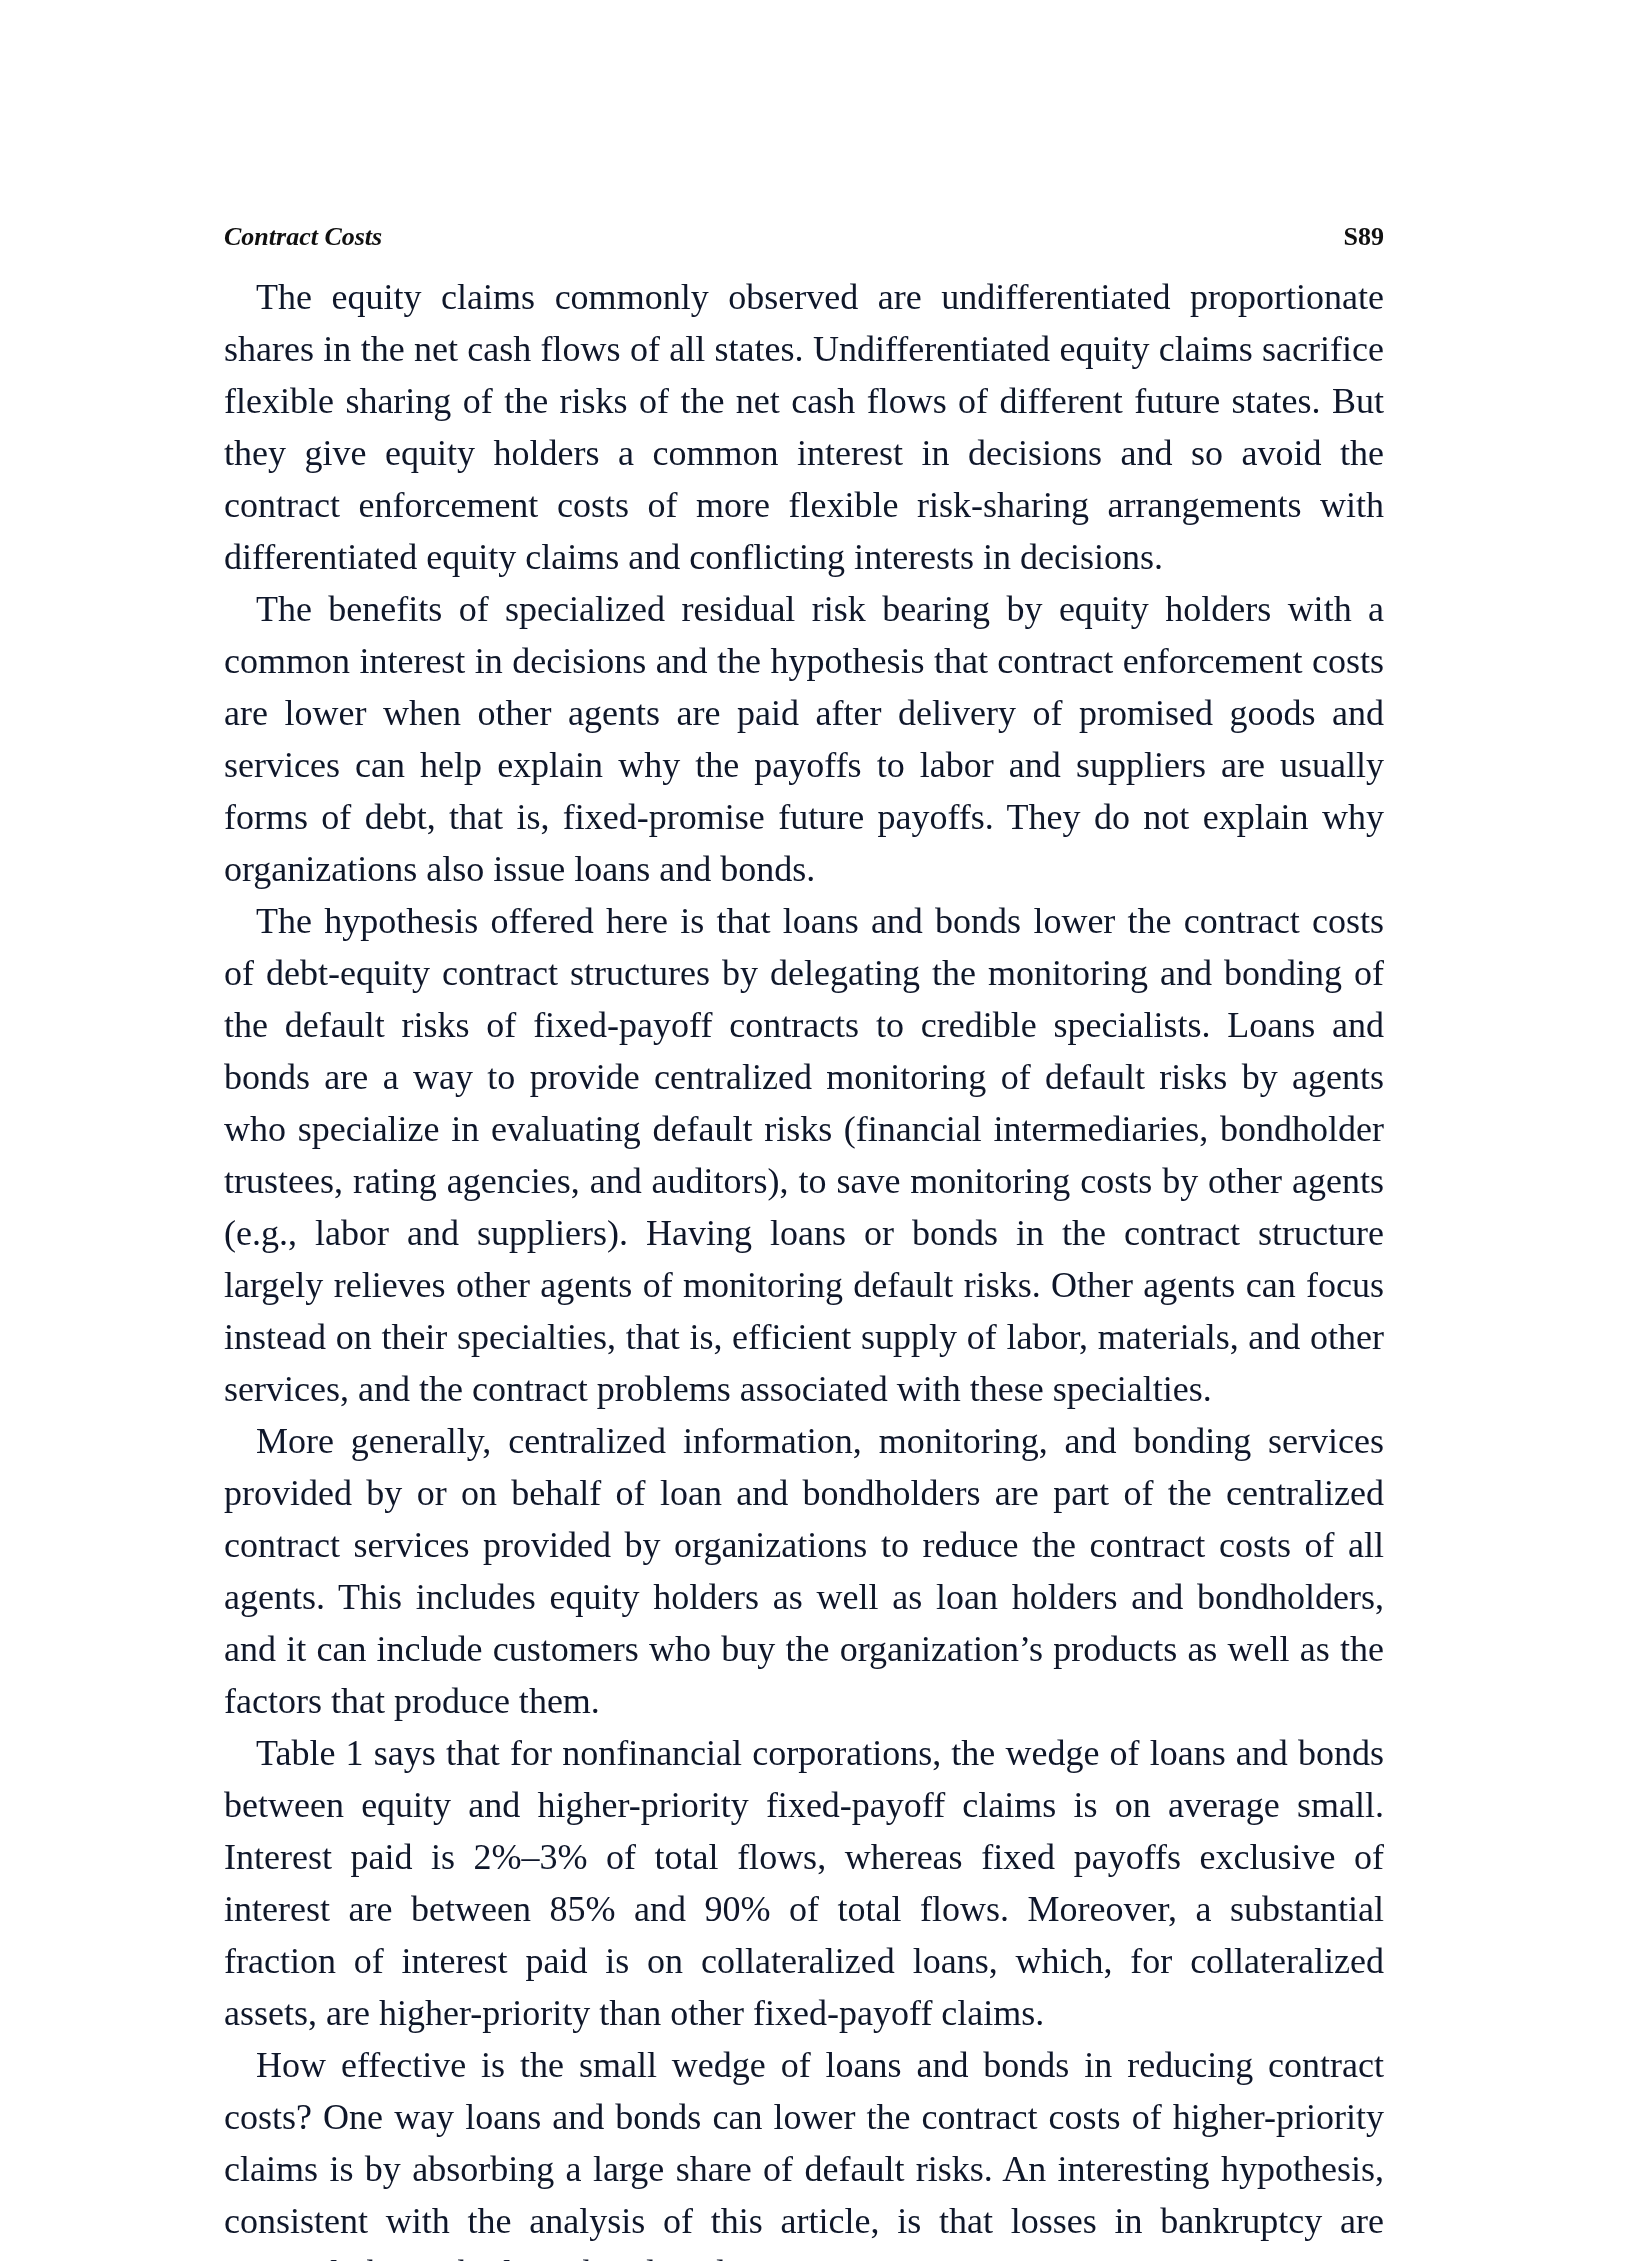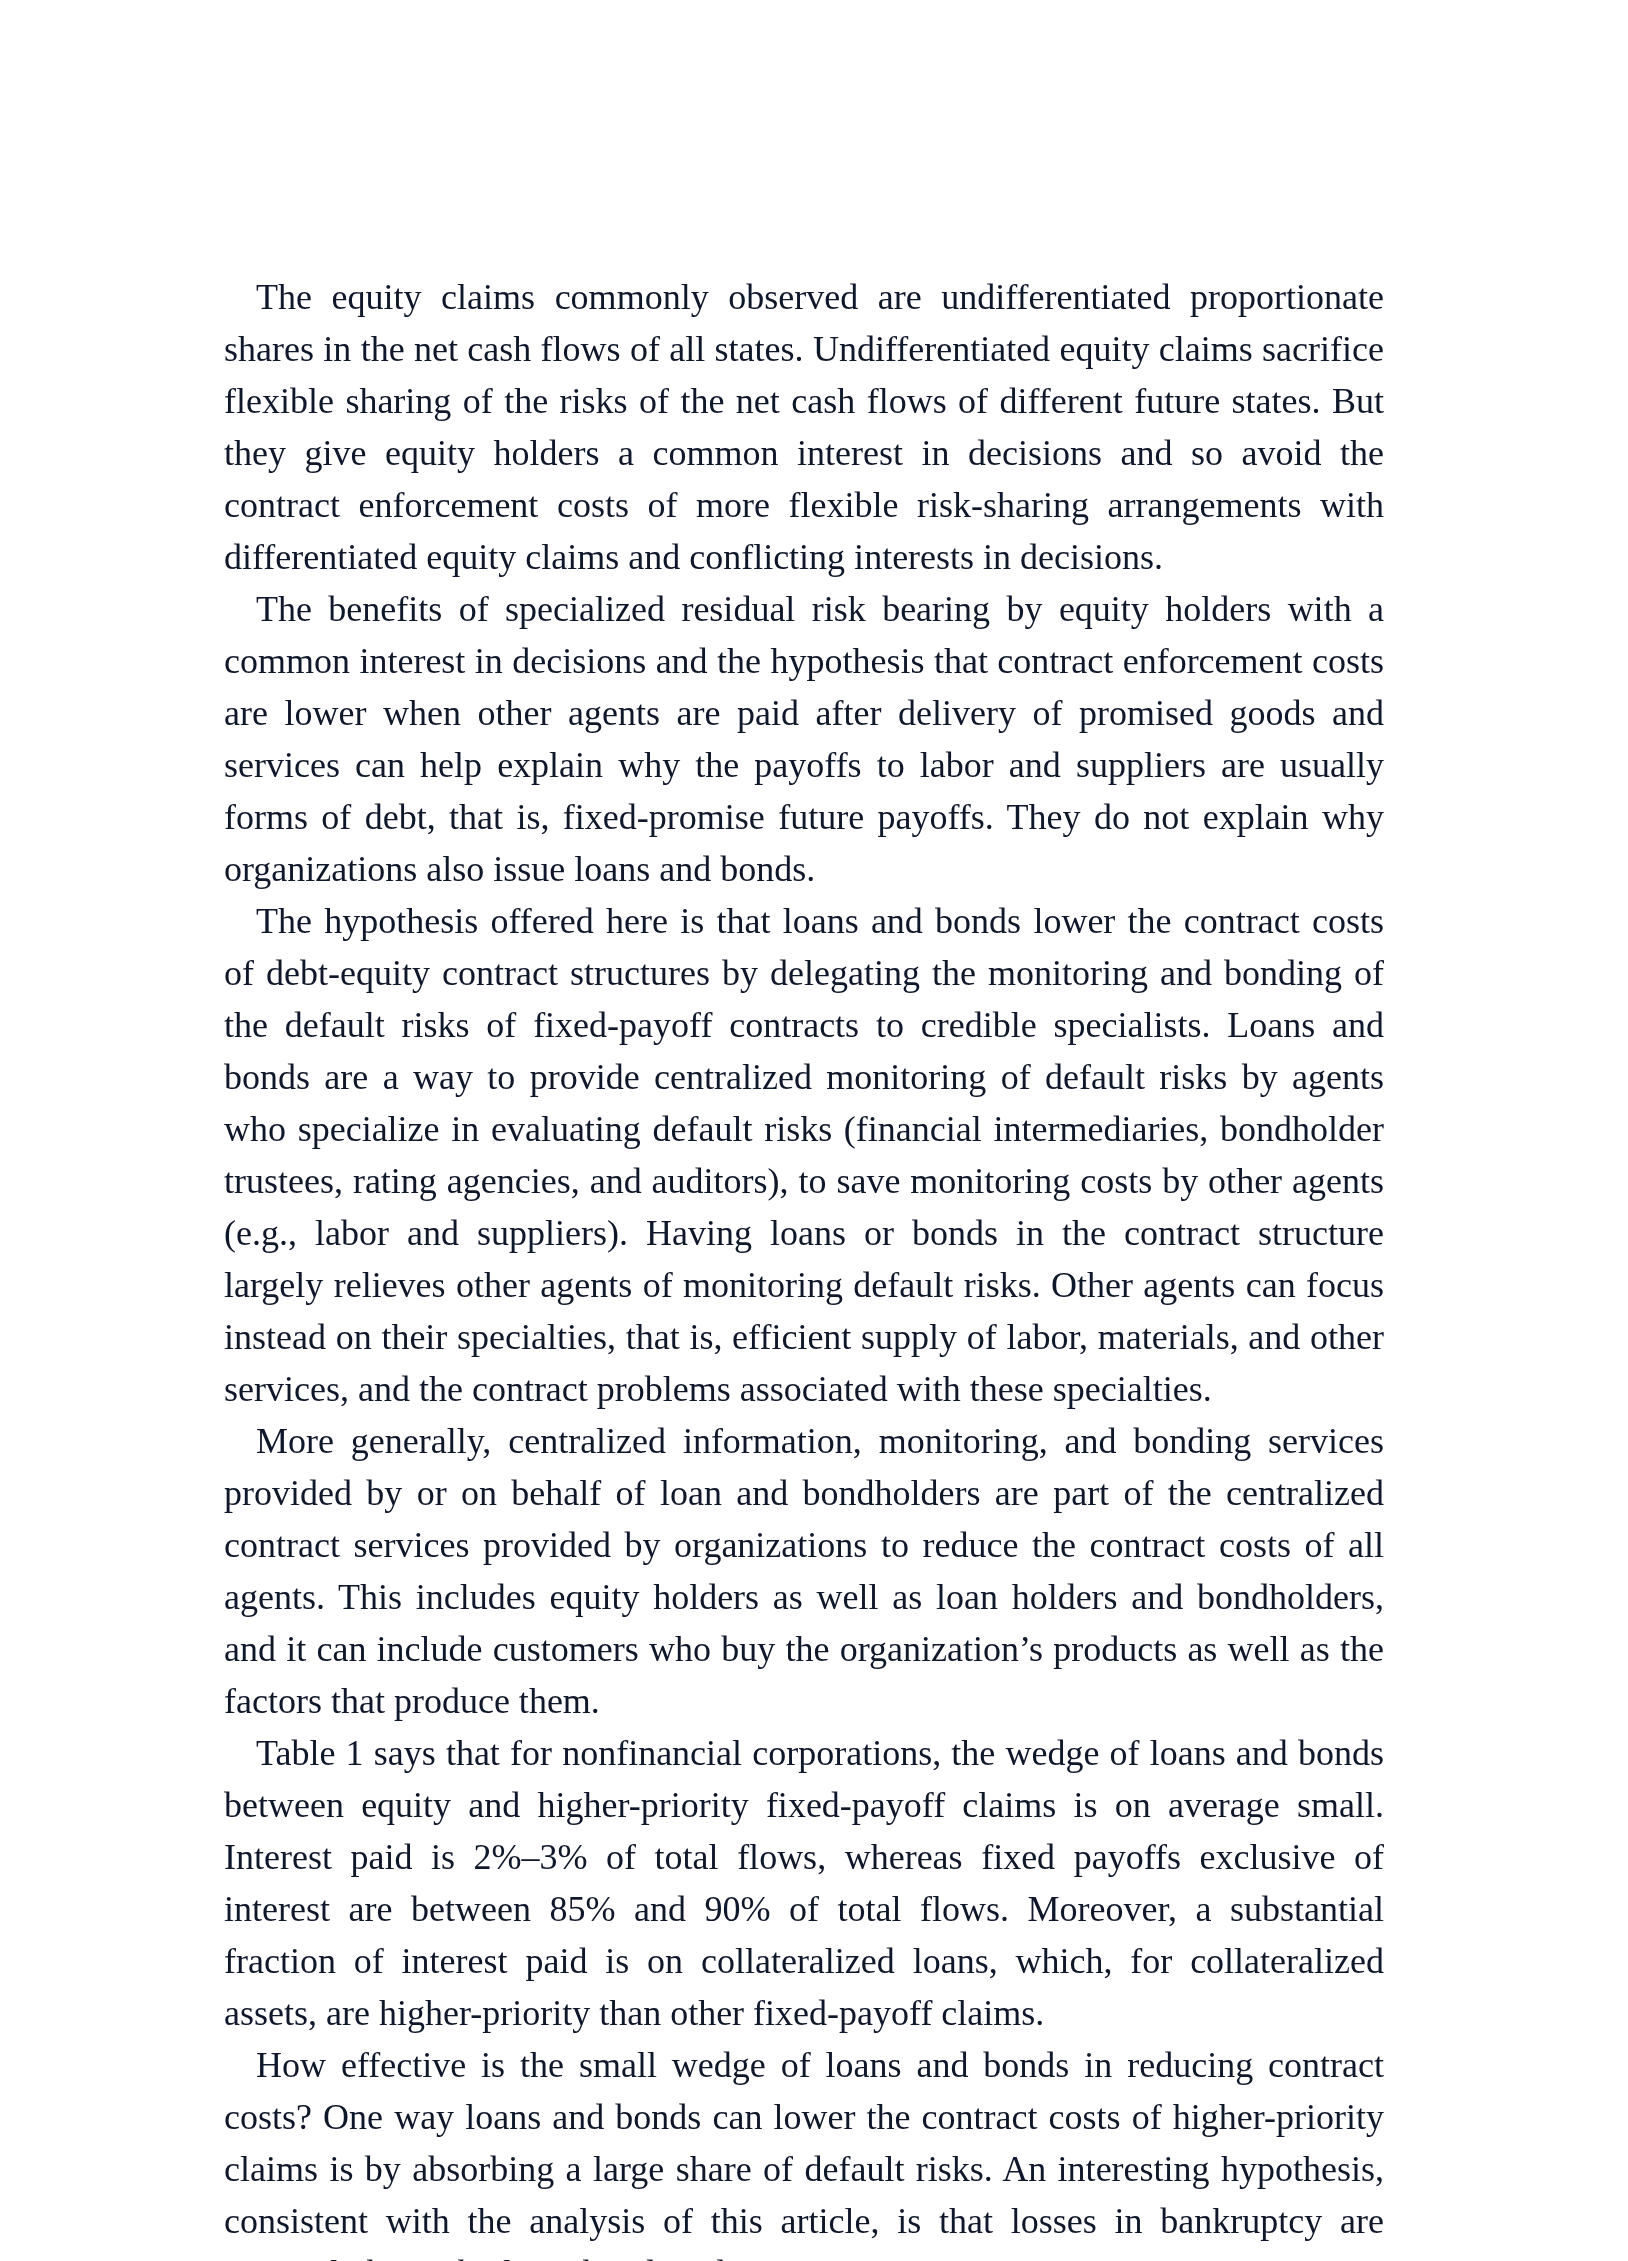--- a/index.html
+++ b/index.html
@@ -15,20 +15,24 @@
     position: absolute; left: 224px; top: 271px; width: 1160px;
     font-family: "Liberation Serif", "DejaVu Serif", serif; font-size: 36px; line-height: 52px;
     color: #0f172a; text-align: justify; hyphens: manual;
   }
   .body-text p { margin: 0; text-indent: 32px; }
 </style>
 </head>
 <body>
 
 <div class="page">
+  <div class="running-head">
+    <span class="rh-title">Contract Costs</span>
+    <span class="rh-page">S89</span>
+  </div>
 
   <div class="body-text">
     <p>The equity claims commonly observed are undifferentiated proportionate shares in the net cash flows of all states. Undifferentiated equity claims sacrifice flexible sharing of the risks of the net cash flows of different future states. But they give equity holders a common interest in decisions and so avoid the contract enforcement costs of more flexible risk-sharing arrangements with differentiated equity claims and conflicting interests in decisions.</p>
     <p>The benefits of specialized residual risk bearing by equity holders with a common interest in decisions and the hypothesis that contract enforcement costs are lower when other agents are paid after delivery of promised goods and services can help explain why the payoffs to labor and suppliers are usually forms of debt, that is, fixed-promise future payoffs. They do not explain why organizations also issue loans and bonds.</p>
     <p>The hypothesis offered here is that loans and bonds lower the contract costs of debt-equity contract structures by delegating the monitoring and bonding of the default risks of fixed-payoff contracts to credible specialists. Loans and bonds are a way to provide centralized monitoring of default risks by agents who specialize in evaluating default risks (financial intermediaries, bondholder trustees, rating agencies, and auditors), to save monitoring costs by other agents (e.g., labor and suppliers). Having loans or bonds in the contract structure largely relieves other agents of monitoring default risks. Other agents can focus instead on their specialties, that is, efficient supply of labor, materials, and other services, and the contract problems associated with these specialties.</p>
     <p>More generally, centralized information, monitoring, and bonding services provided by or on behalf of loan and bondholders are part of the centralized contract services provided by organizations to reduce the contract costs of all agents. This includes equity holders as well as loan holders and bondholders, and it can include customers who buy the organization’s products as well as the factors that produce them.</p>
     <p>Table 1 says that for nonfinancial corporations, the wedge of loans and bonds between equity and higher-priority fixed-payoff claims is on average small. Interest paid is 2%–3% of total flows, whereas fixed payoffs exclusive of interest are between 85% and 90% of total flows. Moreover, a substantial fraction of interest paid is on collateralized loans, which, for collateralized assets, are higher-priority than other fixed-payoff claims.</p>
     <p>How effective is the small wedge of loans and bonds in reducing contract costs? One way loans and bonds can lower the contract costs of higher-priority claims is by absorbing a large share of default risks. An interesting hypothesis, consistent with the analysis of this article, is that losses in bankruptcy are primarily borne by loan, bond, and equity</p>
   </div>
 </div>

